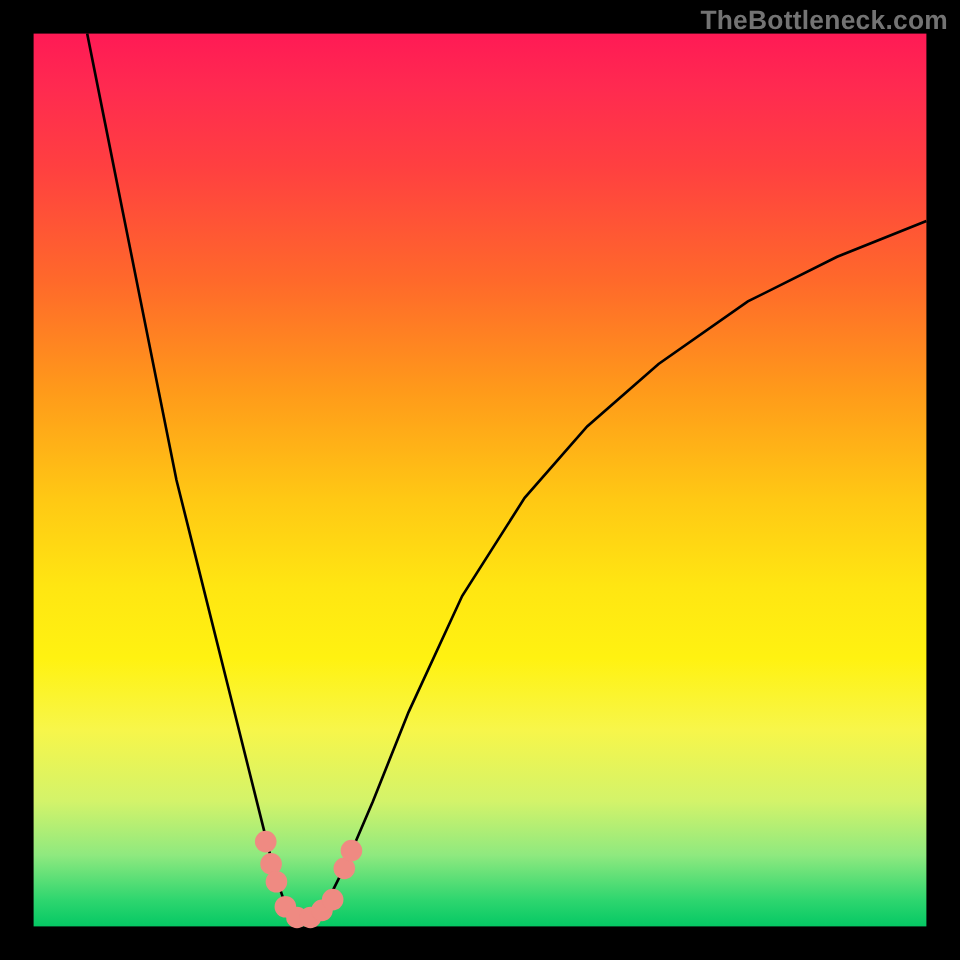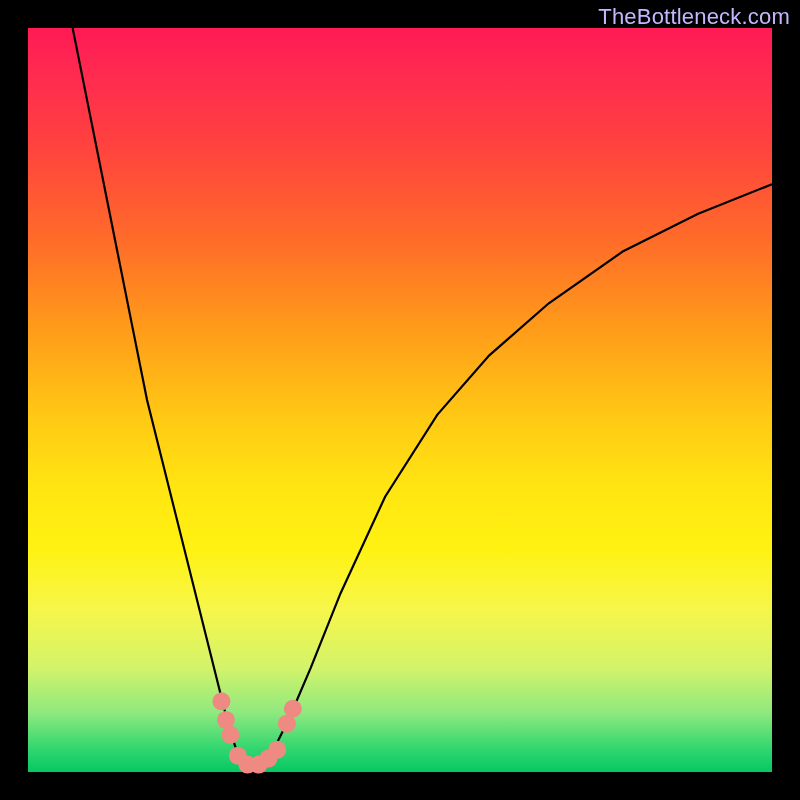--- a/index.html
+++ b/index.html
@@ -38,23 +38,23 @@
       #d3f36a 86%,
       #8fe97f 92%,
       #2fd66f 97%,
       #05c864 100%
     );
   }
   .watermark {
     position: absolute;
     top: 4px;
     right: 10px;
-    color: #c4b5fd;
+    color: #737373;
     font-size: 22px;
-    font-weight: 400;
+    font-weight: 700;
     letter-spacing: 0.2px;
     user-select: none;
   }
   svg.curve {
     position: absolute;
     top: 0; left: 0;
     width: 744px;
     height: 744px;
     overflow: visible;
   }

